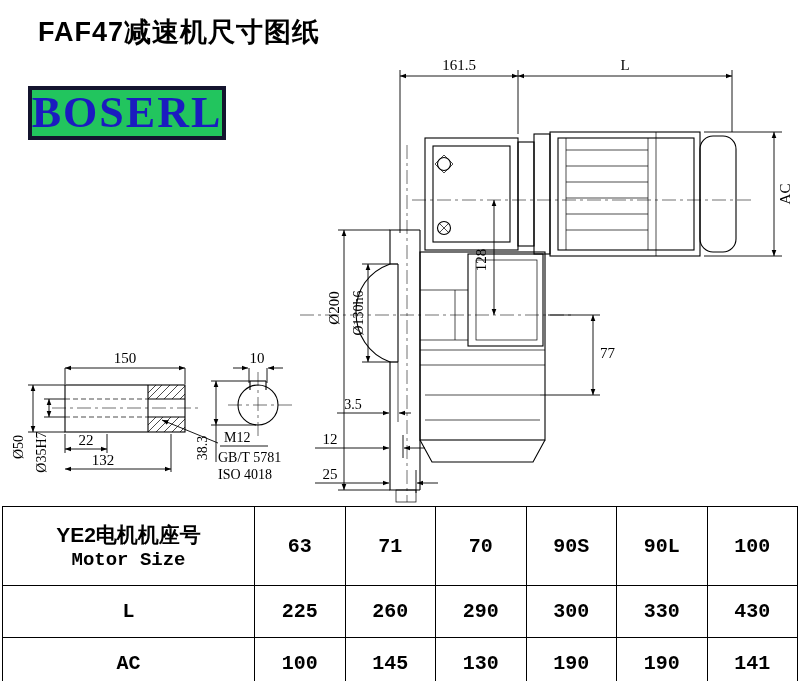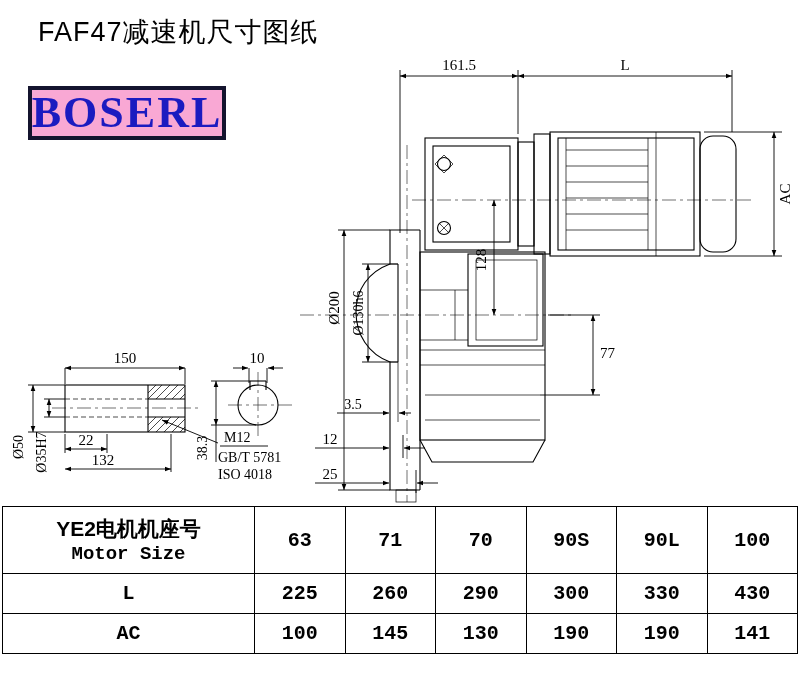--- a/index.html
+++ b/index.html
@@ -1,42 +1,42 @@
 <!DOCTYPE html>
 <html><head>
 <meta charset="utf-8">
 <style>
   html,body{margin:0;padding:0;background:#fff;}
   body{position:relative;width:800px;height:681px;overflow:hidden;
        font-family:"Liberation Sans",sans-serif;color:#000;}
 
-  .page-title{position:absolute;left:38px;top:14px;font-size:27px;font-weight:normal;
+  .page-title{position:absolute;left:38px;top:14px;font-size:27px;font-weight:bold;
               letter-spacing:1px;font-family:"Liberation Sans",sans-serif;}
 
   .logo-box{position:absolute;left:28px;top:86px;width:190px;height:46px;
-            border:4px solid #14142e;background:#f9a8d4;display:flex;
+            border:4px solid #14142e;background:#22c55e;display:flex;
             align-items:center;justify-content:center;}
   .logo-text{font-family:"Liberation Serif",serif;font-weight:bold;font-size:44px;
              color:#1b1bc0;letter-spacing:2px;line-height:1;}
 
   .drawing{position:absolute;left:0;top:50px;width:800px;height:460px;}
 
   svg .ln{stroke:#000;stroke-width:1.1;fill:none;}
   svg .thin{stroke:#000;stroke-width:0.7;fill:none;}
   svg .hid{stroke:#000;stroke-width:0.7;fill:none;stroke-dasharray:5 3;}
   svg .cl{stroke:#333;stroke-width:0.7;fill:none;stroke-dasharray:14 4 3 4;}
   svg .dim{stroke:#000;stroke-width:0.9;fill:none;}
   svg text{font-family:"Liberation Serif",serif;font-size:15px;fill:#000;}
   svg text.md{font-size:14px;}
 
   table.sizes{position:absolute;left:2px;top:506px;width:796px;
               border-collapse:collapse;table-layout:fixed;}
   table.sizes td{border:1.5px solid #000;text-align:center;vertical-align:middle;
                  font-family:"Liberation Mono",monospace;font-weight:bold;font-size:20px;
-                 padding:8px;}
+                 padding:14px;}
   tr.hdr{height:64px;}
   tr.row{height:37px;}
   .hd-cn{font-family:"Liberation Sans",sans-serif;font-size:21px;font-weight:bold;}
   .hd-en{font-family:"Liberation Mono",monospace;font-size:19px;font-weight:bold;}
 </style>
 </head>
 <body>
 
 <div class="page-title">FAF47减速机尺寸图纸</div>
 

